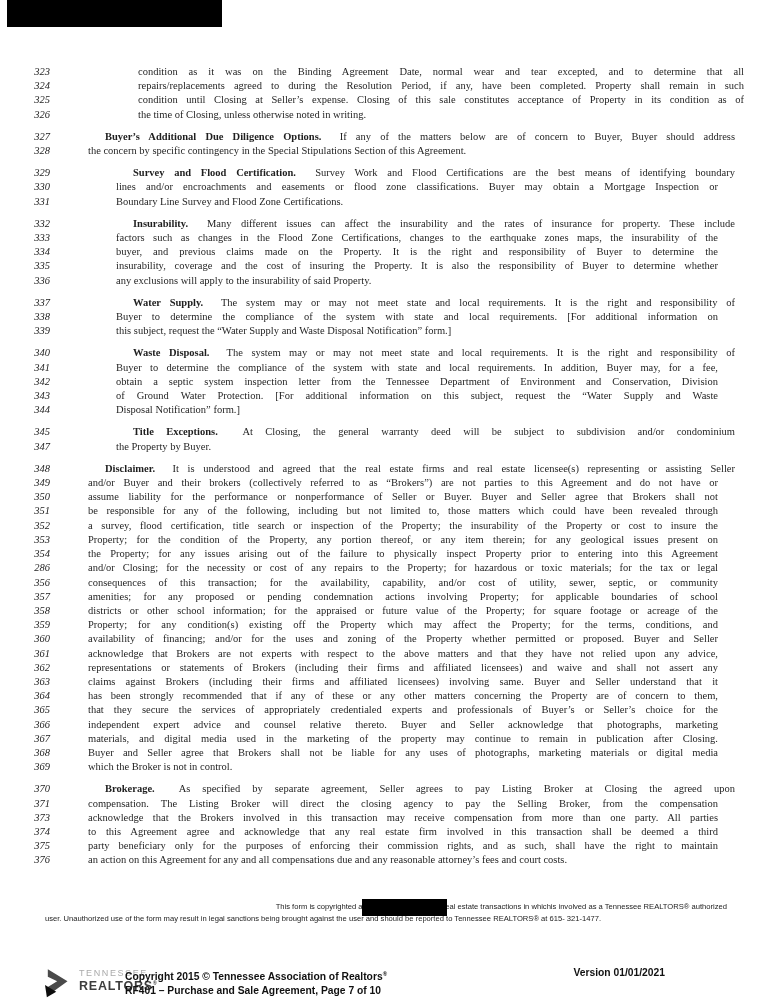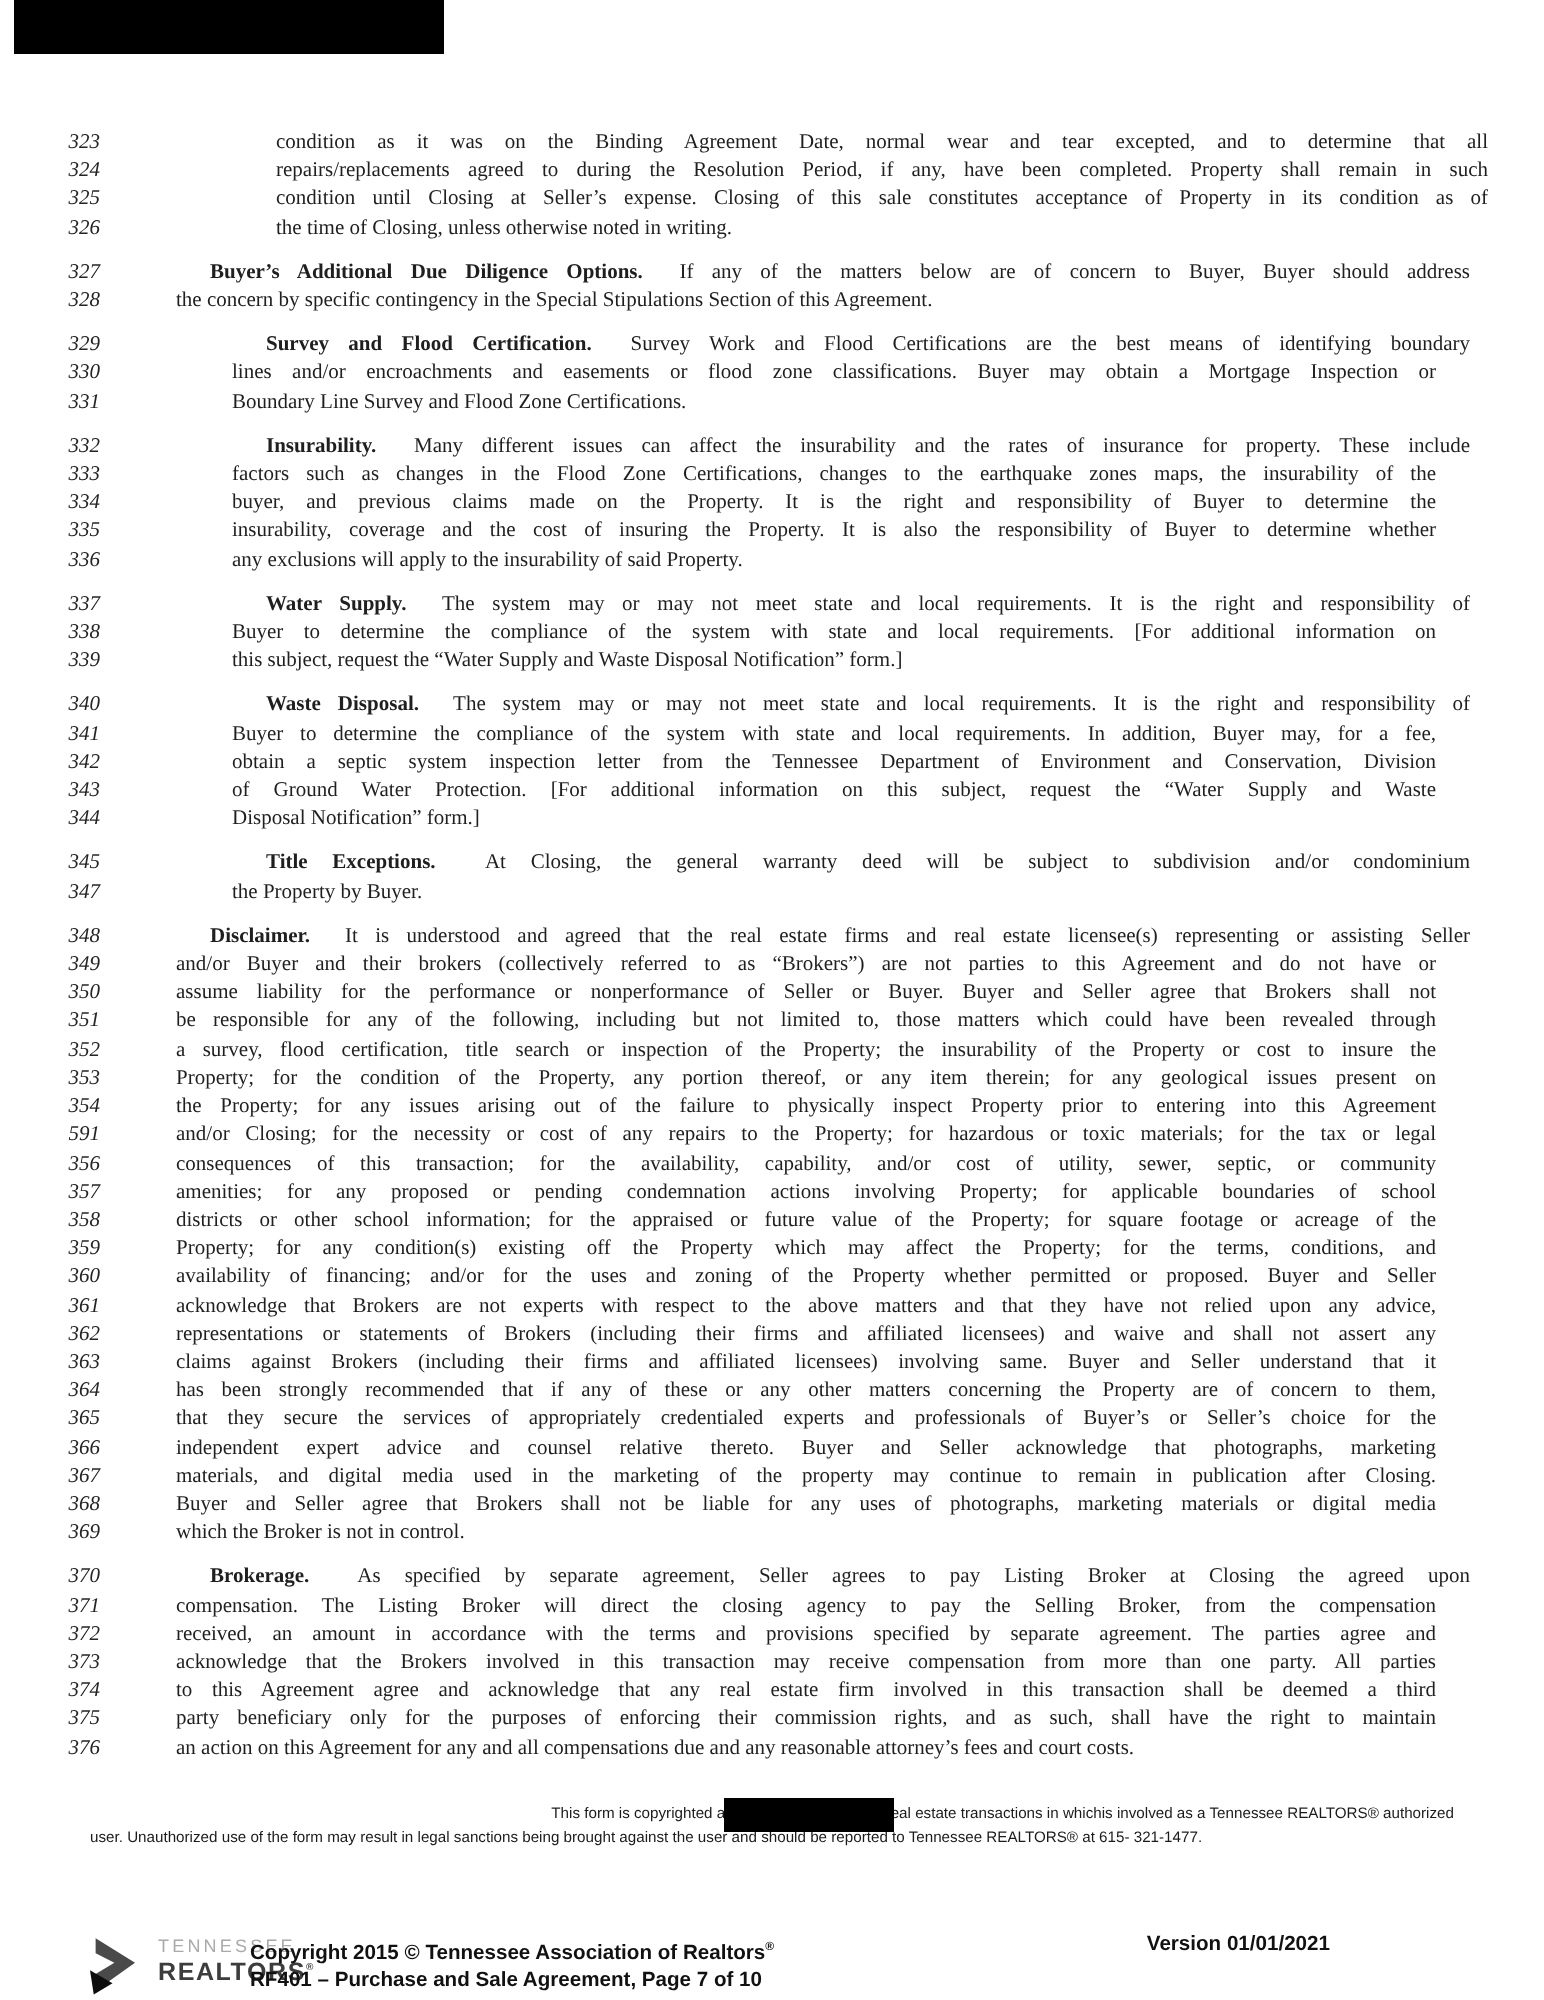--- a/index.html
+++ b/index.html
@@ -183,21 +183,21 @@
       </div>
       <div class="row">
         <div class="ln">353</div>
         <div class="txt lv-a"><span>Property; for the condition of the Property, any portion thereof, or any item therein; for any geological issues present on</span></div>
       </div>
       <div class="row">
         <div class="ln">354</div>
         <div class="txt lv-a"><span>the Property; for any issues arising out of the failure to physically inspect Property prior to entering into this Agreement</span></div>
       </div>
       <div class="row">
-        <div class="ln">591</div>
+        <div class="ln">286</div>
         <div class="txt lv-a"><span>and/or Closing; for the necessity or cost of any repairs to the Property; for hazardous or toxic materials; for the tax or legal</span></div>
       </div>
       <div class="row">
         <div class="ln">356</div>
         <div class="txt lv-a"><span>consequences of this transaction; for the availability, capability, and/or cost of utility, sewer, septic, or community</span></div>
       </div>
       <div class="row">
         <div class="ln">357</div>
         <div class="txt lv-a"><span>amenities; for any proposed or pending condemnation actions involving Property; for applicable boundaries of school</span></div>
       </div>
@@ -249,24 +249,20 @@
         <div class="ln">369</div>
         <div class="txt lv-a last"><span>which the Broker is not in control.</span></div>
       </div>
       <div class="row gap">
         <div class="ln">370</div>
         <div class="txt lv-a"><span class="hd">Brokerage.&nbsp; </span><span>As specified by separate agreement, Seller agrees to pay Listing Broker at Closing the agreed upon</span></div>
       </div>
       <div class="row">
         <div class="ln">371</div>
         <div class="txt lv-a"><span>compensation. The Listing Broker will direct the closing agency to pay the Selling Broker, from the compensation</span></div>
-      </div>
-      <div class="row">
-        <div class="ln">372</div>
-        <div class="txt lv-a"><span>received, an amount in accordance with the terms and provisions specified by separate agreement. The parties agree and</span></div>
       </div>
       <div class="row">
         <div class="ln">373</div>
         <div class="txt lv-a"><span>acknowledge that the Brokers involved in this transaction may receive compensation from more than one party. All parties</span></div>
       </div>
       <div class="row">
         <div class="ln">374</div>
         <div class="txt lv-a"><span>to this Agreement agree and acknowledge that any real estate firm involved in this transaction shall be deemed a third</span></div>
       </div>
       <div class="row">

